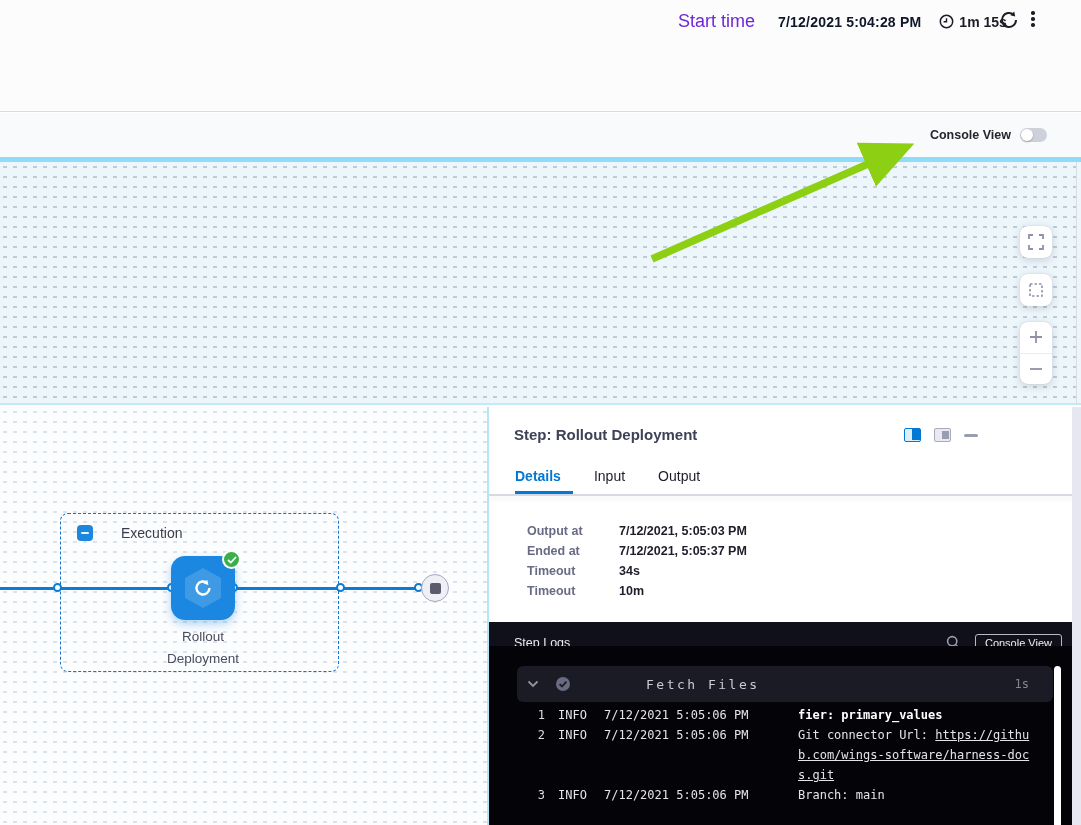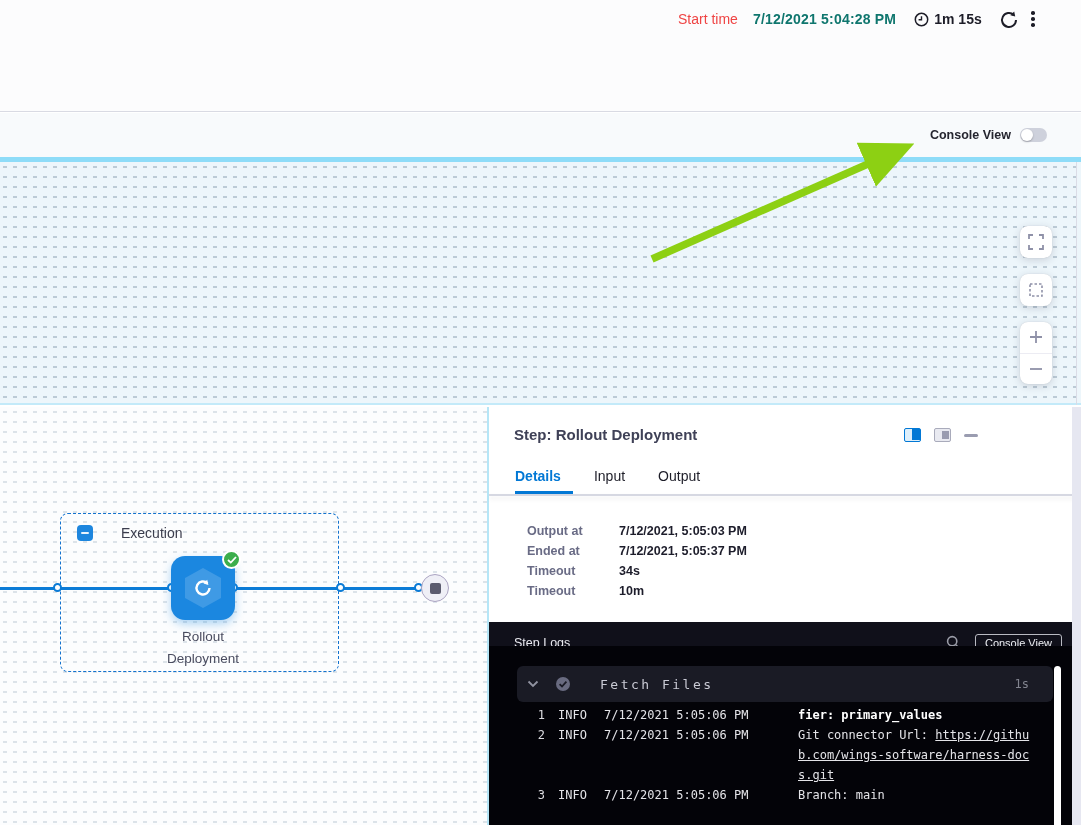--- a/index.html
+++ b/index.html
@@ -3,22 +3,22 @@
 <meta charset="utf-8">
 <style>
   * { margin:0; padding:0; box-sizing:border-box; }
   html,body { background:#ffffff; }
   body { font-family:"Liberation Sans", sans-serif; }
   #app { position:relative; width:1081px; height:825px; overflow:hidden; background:#fff; }
 
   
   .top-header { position:absolute; left:0; top:0; width:1081px; height:112px; background:#fcfcfd; border-bottom:1px solid #d9dae3; }
   .time-cluster { position:absolute; left:678px; top:11px; display:flex; align-items:center; }
-  .lbl-muted { font-size:14px; color:#ef4444; }
-  .time-value { margin-left:15px; font-size:14px; font-weight:700; color:#0f766e; letter-spacing:.2px; }
+  .lbl-muted { font-size:18px; color:#6d28d9; }
+  .time-value { margin-left:23px; font-size:14px; font-weight:700; color:#0f172a; letter-spacing:.2px; }
   .elapsed { margin-left:18px; display:flex; align-items:center; gap:5px; font-size:14px; font-weight:700; color:#1d1d28; }
   .icon-btn { position:absolute; background:none; border:none; cursor:pointer; padding:0; }
   .kebab { display:flex; flex-direction:column; gap:2.5px; align-items:center; }
   .kebab i { width:3.5px; height:3.5px; border-radius:50%; background:#1d1d28; }
 
   
   .sub-header { position:absolute; left:0; top:113px; width:1081px; height:44px; background:#f8fafc; }
   .console-toggle-wrap { position:absolute; right:34px; top:15px; display:flex; align-items:center; gap:9px; }
   .console-label { font-size:12.5px; font-weight:600; color:#25252f; }
   .toggle { position:relative; width:27px; height:14px; border-radius:8px; background:#ced1dc; cursor:pointer; }
@@ -86,21 +86,21 @@
 
   
   .logs-bar { position:absolute; left:0; top:215px; width:583px; height:41px; background:#10101a; display:flex; align-items:center; }
   .logs-bar-title { margin-left:25px; font-size:12.5px; color:#e9e9ef; }
   .logs-bar-right { position:absolute; right:10px; display:flex; align-items:center; gap:14px; }
   .console-view-btn { background:transparent; border:1px solid #b9bac2; border-radius:3px; color:#eceef2; font-size:11px;
     font-family:"Liberation Sans",sans-serif; padding:2px 9px; cursor:pointer; }
   .log-area { position:absolute; left:0; top:239px; width:583px; height:179px; background:#030308; overflow:hidden;
     font-family:"DejaVu Sans Mono", monospace; }
   .log-section-header { position:absolute; left:28px; top:20px; width:536px; height:36px; background:#1a1b25; border-radius:6px;
-    display:flex; align-items:center; cursor:pointer; }
+    display:flex; align-items:center; cursor:pointer;padding-left:46px; }
   .section-title { margin-left:83px; font-size:13px; letter-spacing:2.5px; color:#c9cad4; }
   .section-duration { position:absolute; right:24px; font-size:12px; color:#82848f; }
   .chev { position:absolute; left:10px; }
   .sect-check { position:absolute; left:38px; }
   .log-rows { position:absolute; left:0; top:59px; width:560px; }
   .log-row { display:flex; font-size:12px; line-height:20px; color:#e4e4e8; }
   .ln { width:56px; text-align:right; color:#dcdce0; }
   .lv { width:46px; margin-left:13px; }
   .lt { width:194px; }
   .lm { width:240px; }

